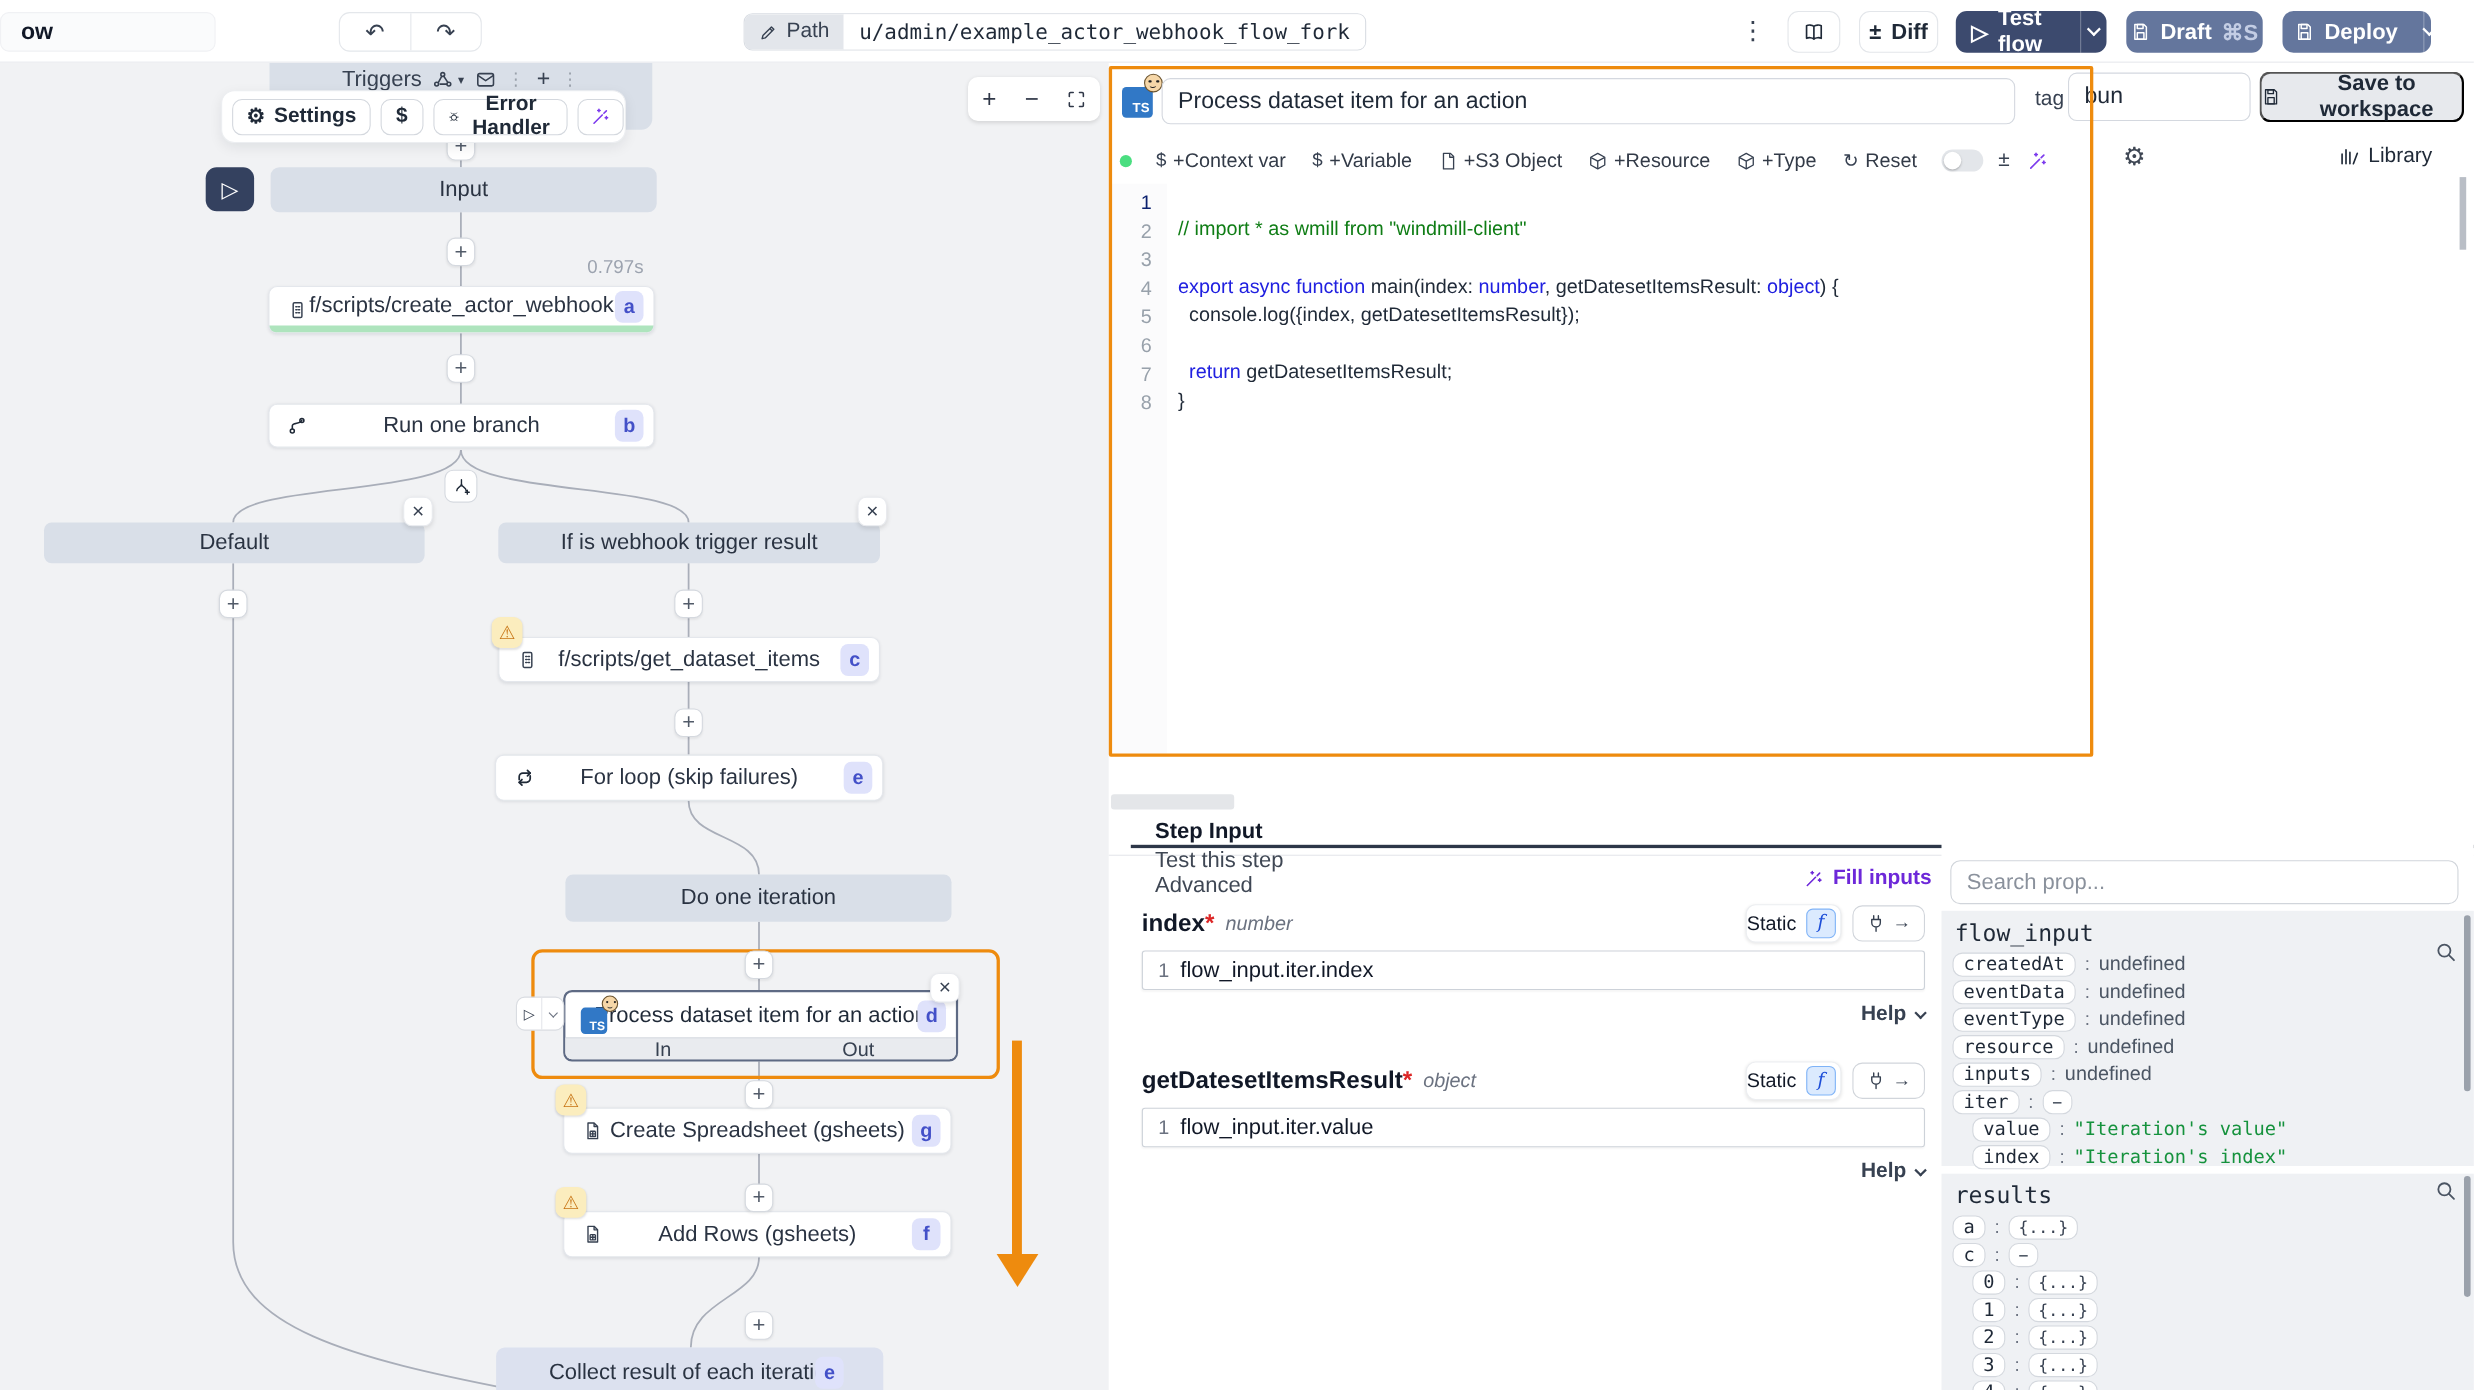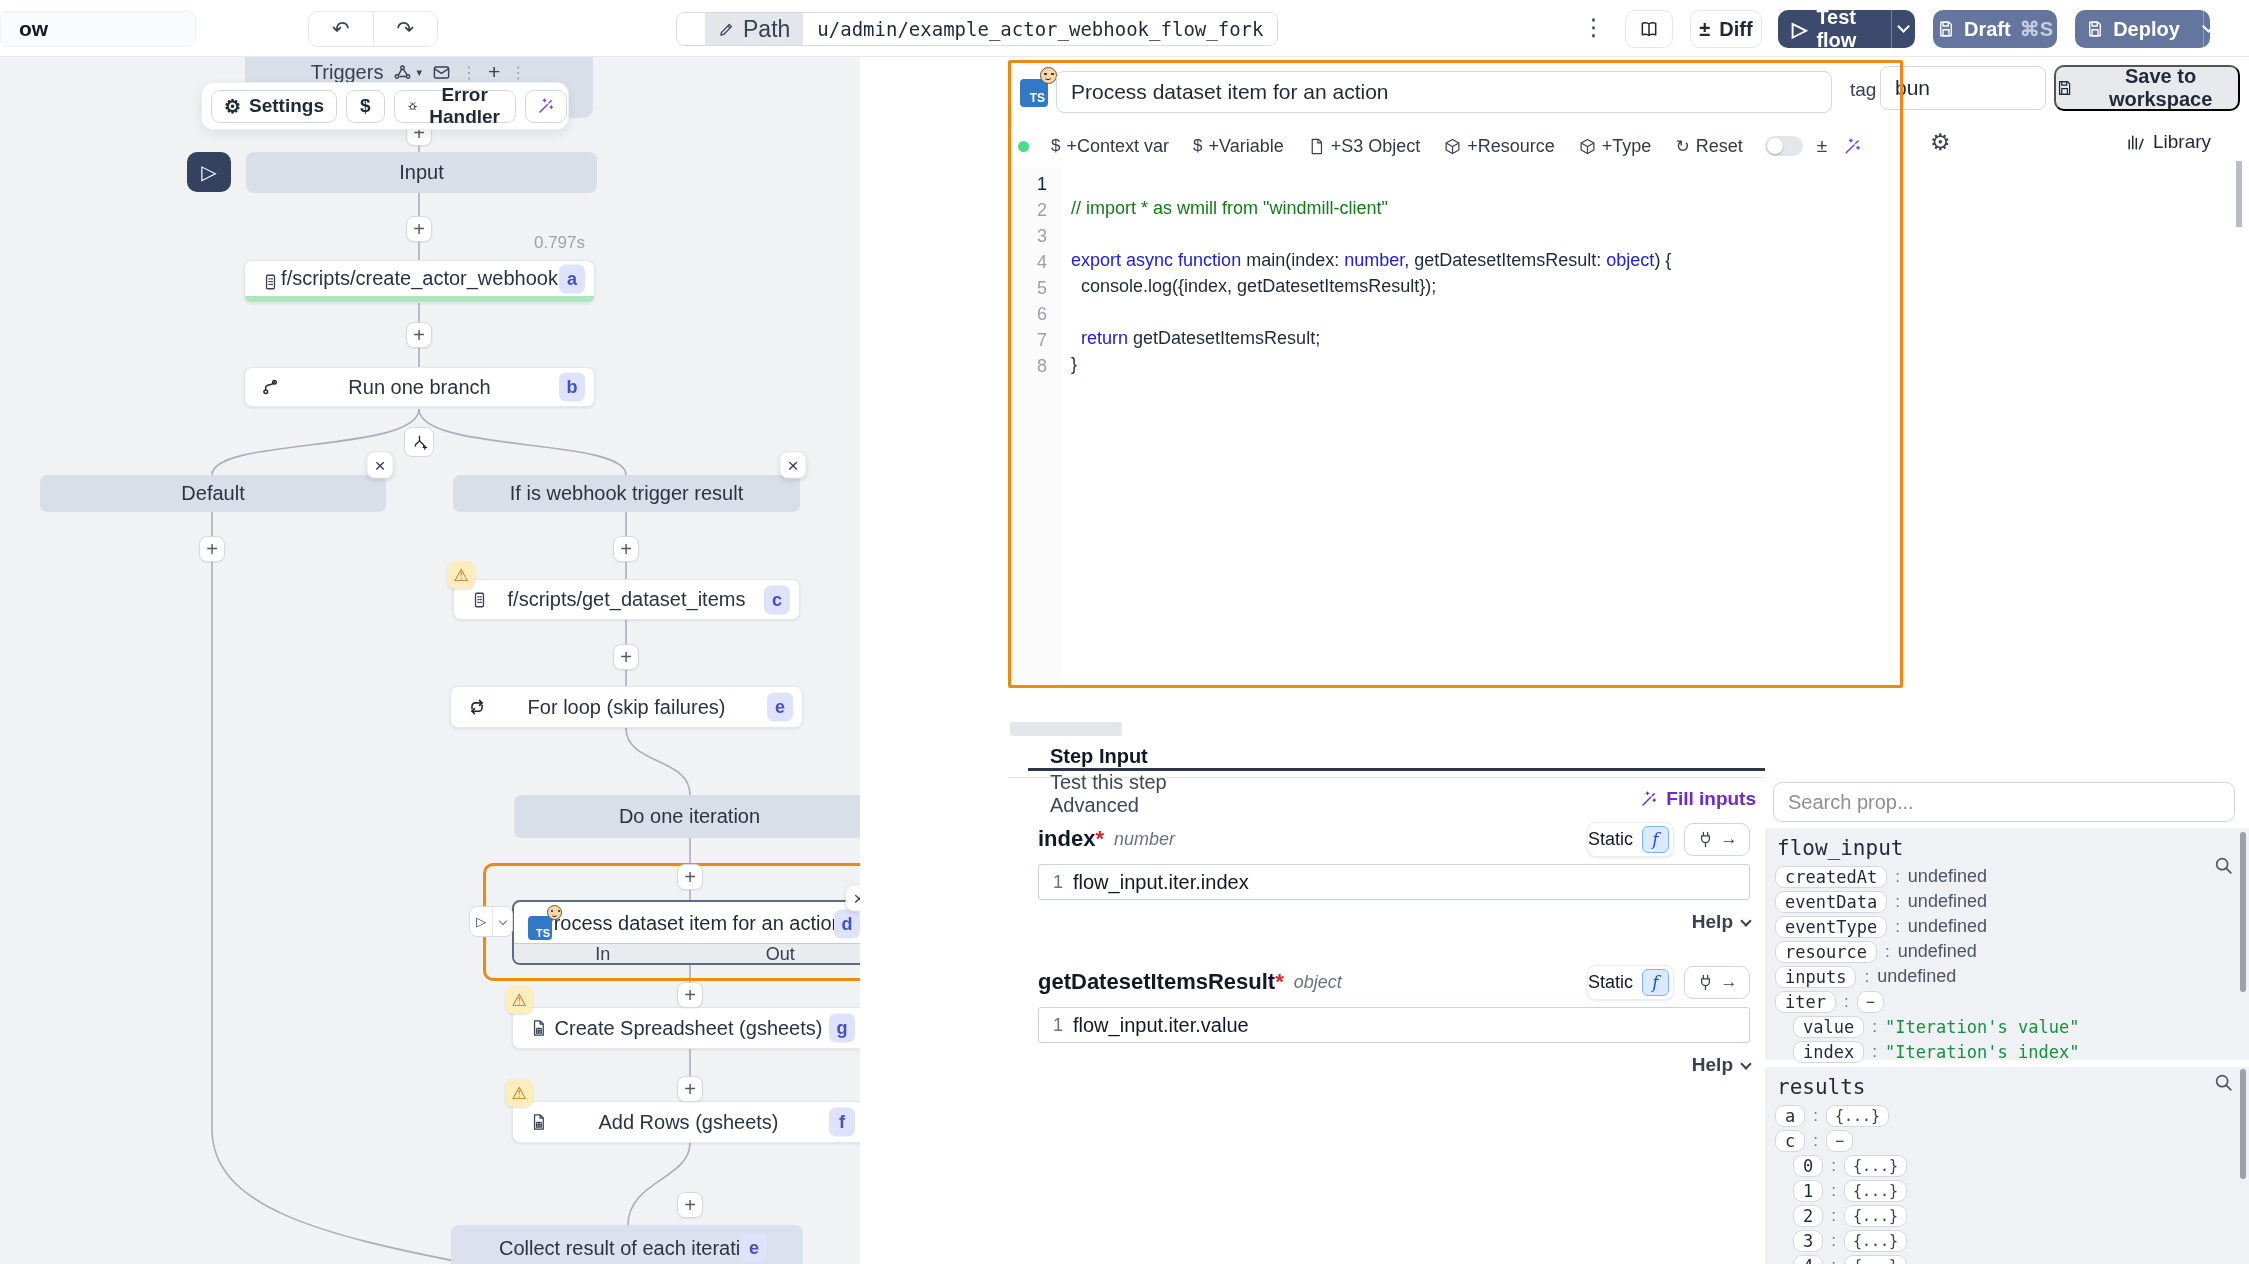--- a/index.html
+++ b/index.html
@@ -10,33 +10,33 @@
   html,body{width:2249px;height:1264px;overflow:hidden;background:#fff;}
   #root{position:relative;width:2249px;height:1264px;color:#1f2937;}
 
   
   #topbar{position:absolute;left:0;top:0;width:2249px;height:57px;background:#fff;border-bottom:1px solid #e7e9ed;z-index:30;}
   .flow-chip{position:absolute;left:0;top:11px;width:196px;height:36px;background:#fafbfc;border:1px solid #f0f1f4;border-radius:8px;display:flex;align-items:center;padding-left:18px;font-size:21px;font-weight:bold;color:#111827;}
   .ur-group{position:absolute;left:308px;top:11px;width:130px;height:36px;display:flex;background:#fff;border:1px solid #e4e7eb;border-radius:10px;overflow:hidden;}
   .ur-btn{flex:1;display:flex;align-items:center;justify-content:center;font-size:21px;color:#374151;cursor:pointer;}
   .ur-btn:first-child{border-right:1px solid #e4e7eb;}
   .path-chip{position:absolute;left:676px;top:12px;height:34px;display:flex;border:1px solid #d9dde3;border-radius:8px;overflow:hidden;}
-  .path-label{background:#e3e6eb;display:flex;align-items:center;gap:8px;padding:0 13px;font-size:23px;color:#374151;margin-left:28px;}
+  .path-label{background:#e3e6eb;display:flex;align-items:center;gap:8px;padding:0 13px;font-size:19px;color:#374151;}
   .path-value{background:#fff;display:flex;align-items:center;padding:0 14px;font-family:"DejaVu Sans Mono",monospace;font-size:19px;color:#1f2937;}
   .kebab{position:absolute;left:1582px;top:14px;font-size:23px;color:#374151;letter-spacing:0;}
   .tb-btn{position:absolute;top:10px;height:38px;display:flex;align-items:center;justify-content:center;gap:9px;background:#fff;border:1px solid #e3e6ea;border-radius:10px;font-size:20px;font-weight:600;color:#1f2937;cursor:pointer;}
   .tb-dark{background:var(--dark);border:none;color:#fff;padding:0;}
   .tb-slate{background:var(--slate);border:none;color:#fff;}
   .splitpart{display:flex;align-items:center;gap:9px;padding:0 14px;height:100%;}
   .splitchev{display:flex;align-items:center;justify-content:center;height:100%;width:34px;border-left:1px solid rgba(255,255,255,.3);}
   .chev{width:9px;height:9px;border-right:2.2px solid currentColor;border-bottom:2.2px solid currentColor;transform:rotate(45deg);display:inline-block;margin-top:-5px;}
   .shortcut{color:#c3cde4;font-weight:600;}
 
   
-  #canvas{position:absolute;left:0;top:57px;width:860px;height:1207px;background:#f1f2f4;overflow:hidden;}
+  #canvas{position:absolute;left:0;top:57px;width:1008px;height:1207px;background:#f1f2f4;overflow:hidden;}
   #edges{position:absolute;left:0;top:0;z-index:1;}
   .node{position:absolute;border-radius:8px;font-size:20px;color:#2a3342;z-index:3;}
   .node .nlabel{position:absolute;left:0;right:0;top:0;bottom:0;display:flex;align-items:center;justify-content:center;}
   .node-gray{background:var(--node-gray);}
   .node-blue{background:var(--node-blue);}
   .node-white{background:#fff;border:1px solid #e4e7ec;box-shadow:0 1px 3px rgba(16,24,40,.09);}
   .nicon{position:absolute;left:16px;top:50%;transform:translateY(-50%);color:#374151;display:flex;}
   .badge{position:absolute;right:9px;top:50%;transform:translateY(-50%);background:var(--badge-bg);color:var(--badge-fg);font-weight:bold;border-radius:7px;min-width:26px;height:29px;display:flex;align-items:center;justify-content:center;font-size:18px;padding:0 4px;}
   .okbar{position:absolute;left:0;right:0;bottom:0;height:6px;background:var(--ok);border-radius:0 0 7px 7px;}
   .plus{position:absolute;width:26px;height:26px;background:#fff;border:1px solid #d5d9df;border-radius:8px;color:#525b69;display:flex;align-items:center;justify-content:center;font-size:20px;line-height:1;box-shadow:0 1px 2px rgba(0,0,0,.06);transform:translate(-50%,-50%);z-index:4;cursor:pointer;}

